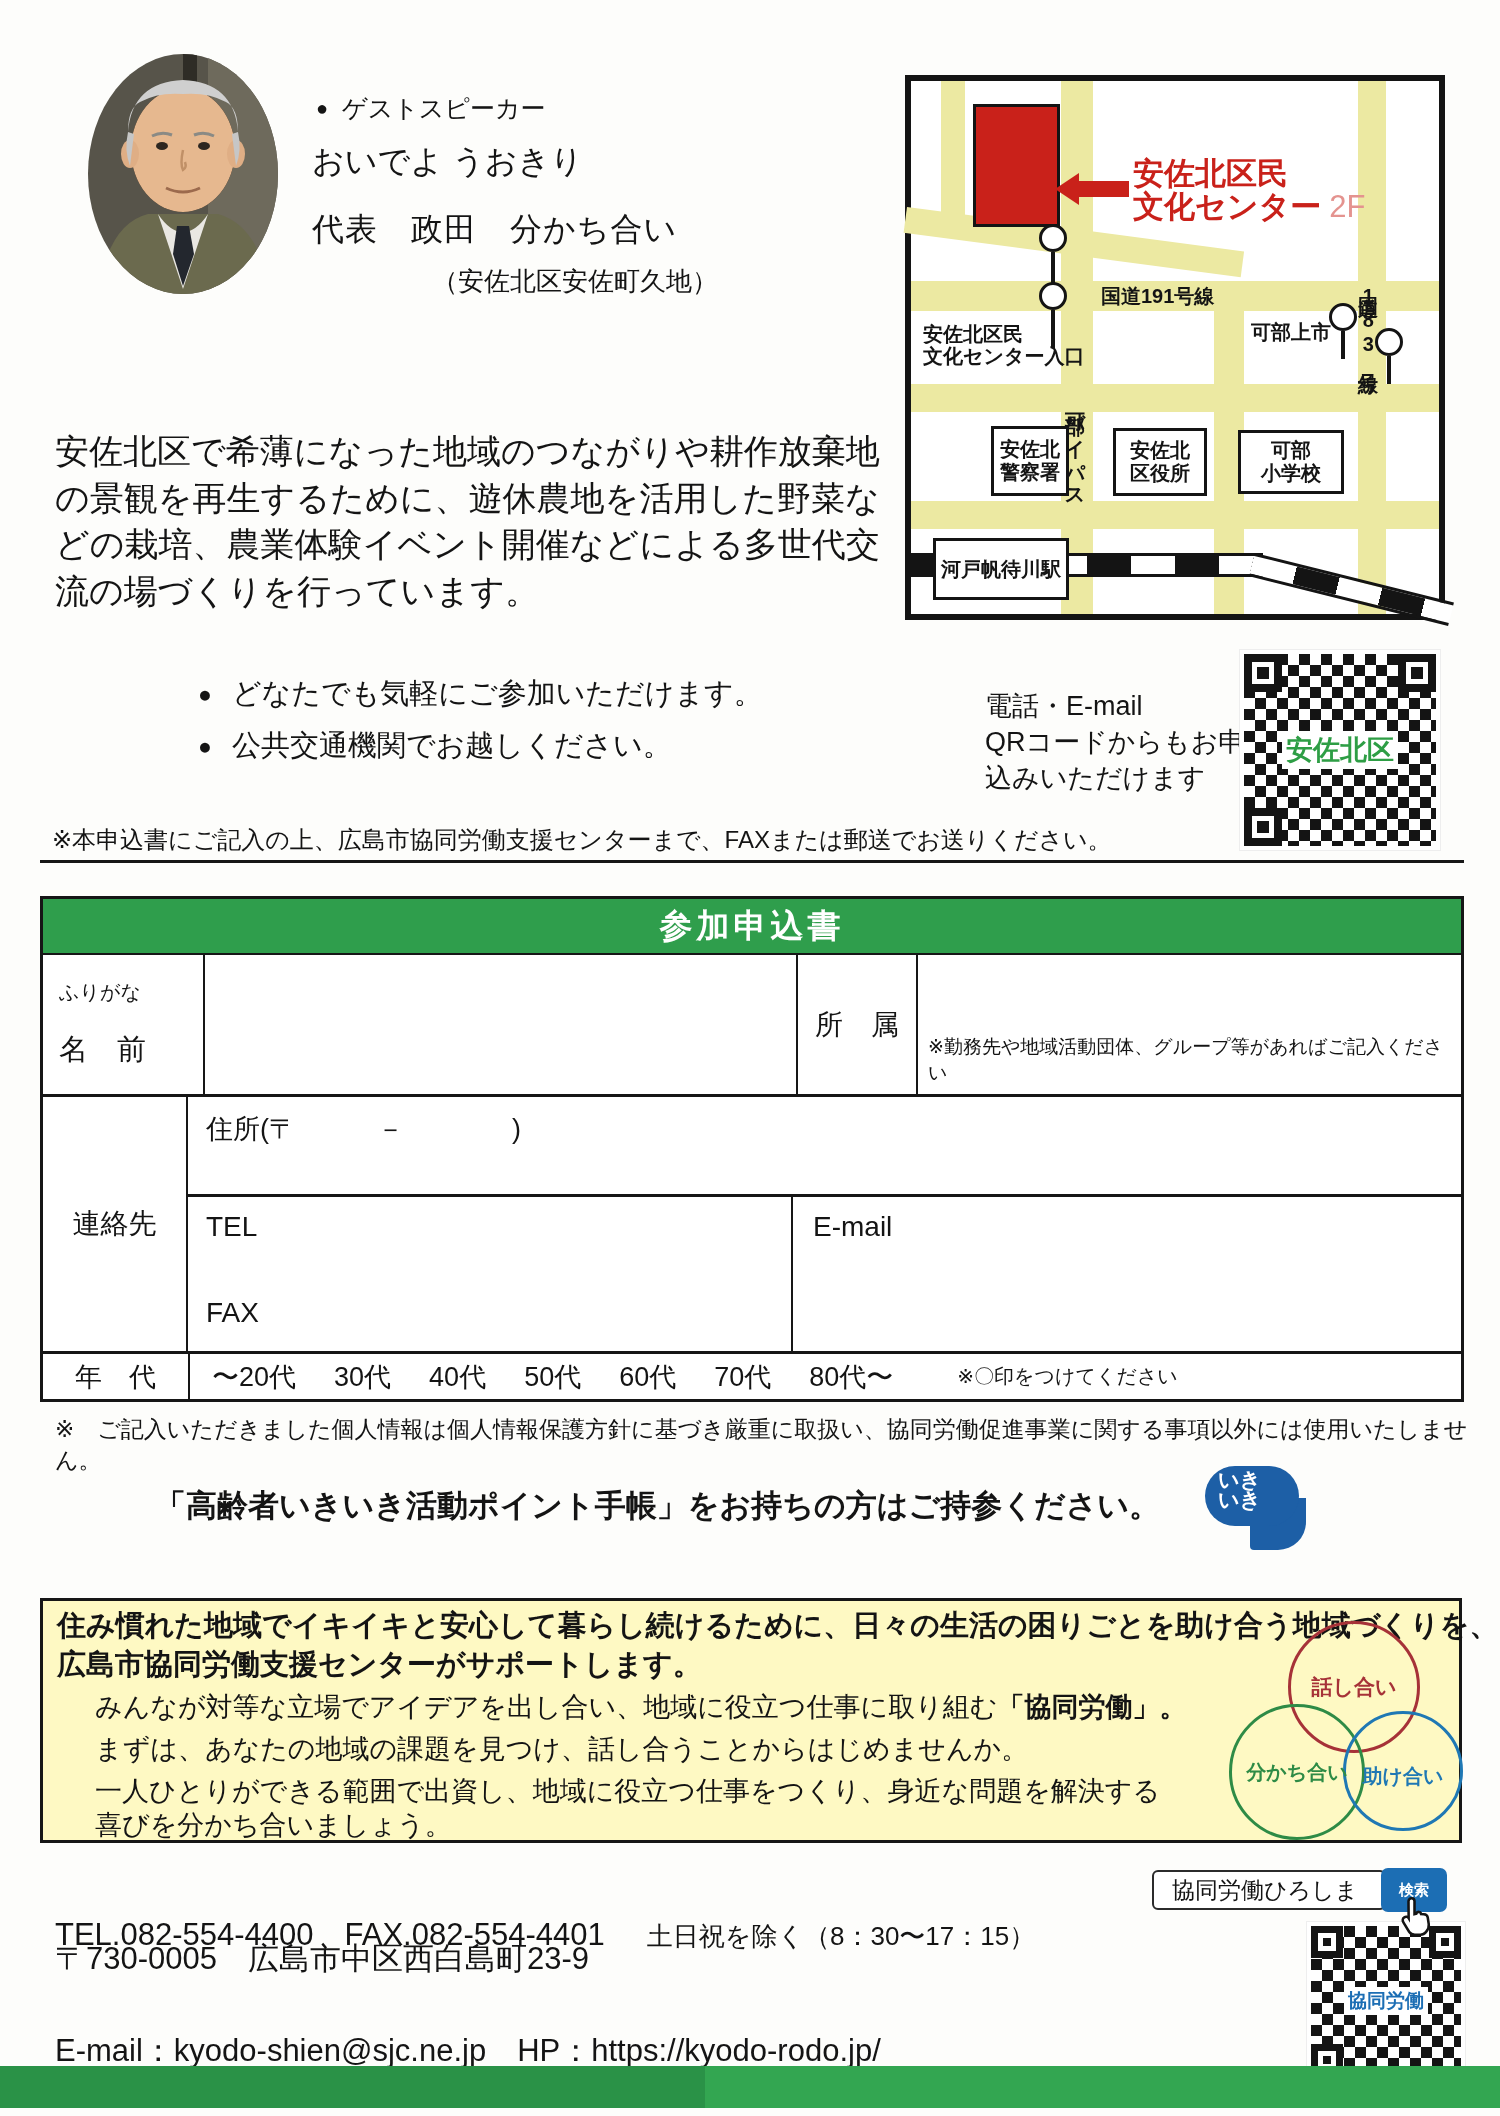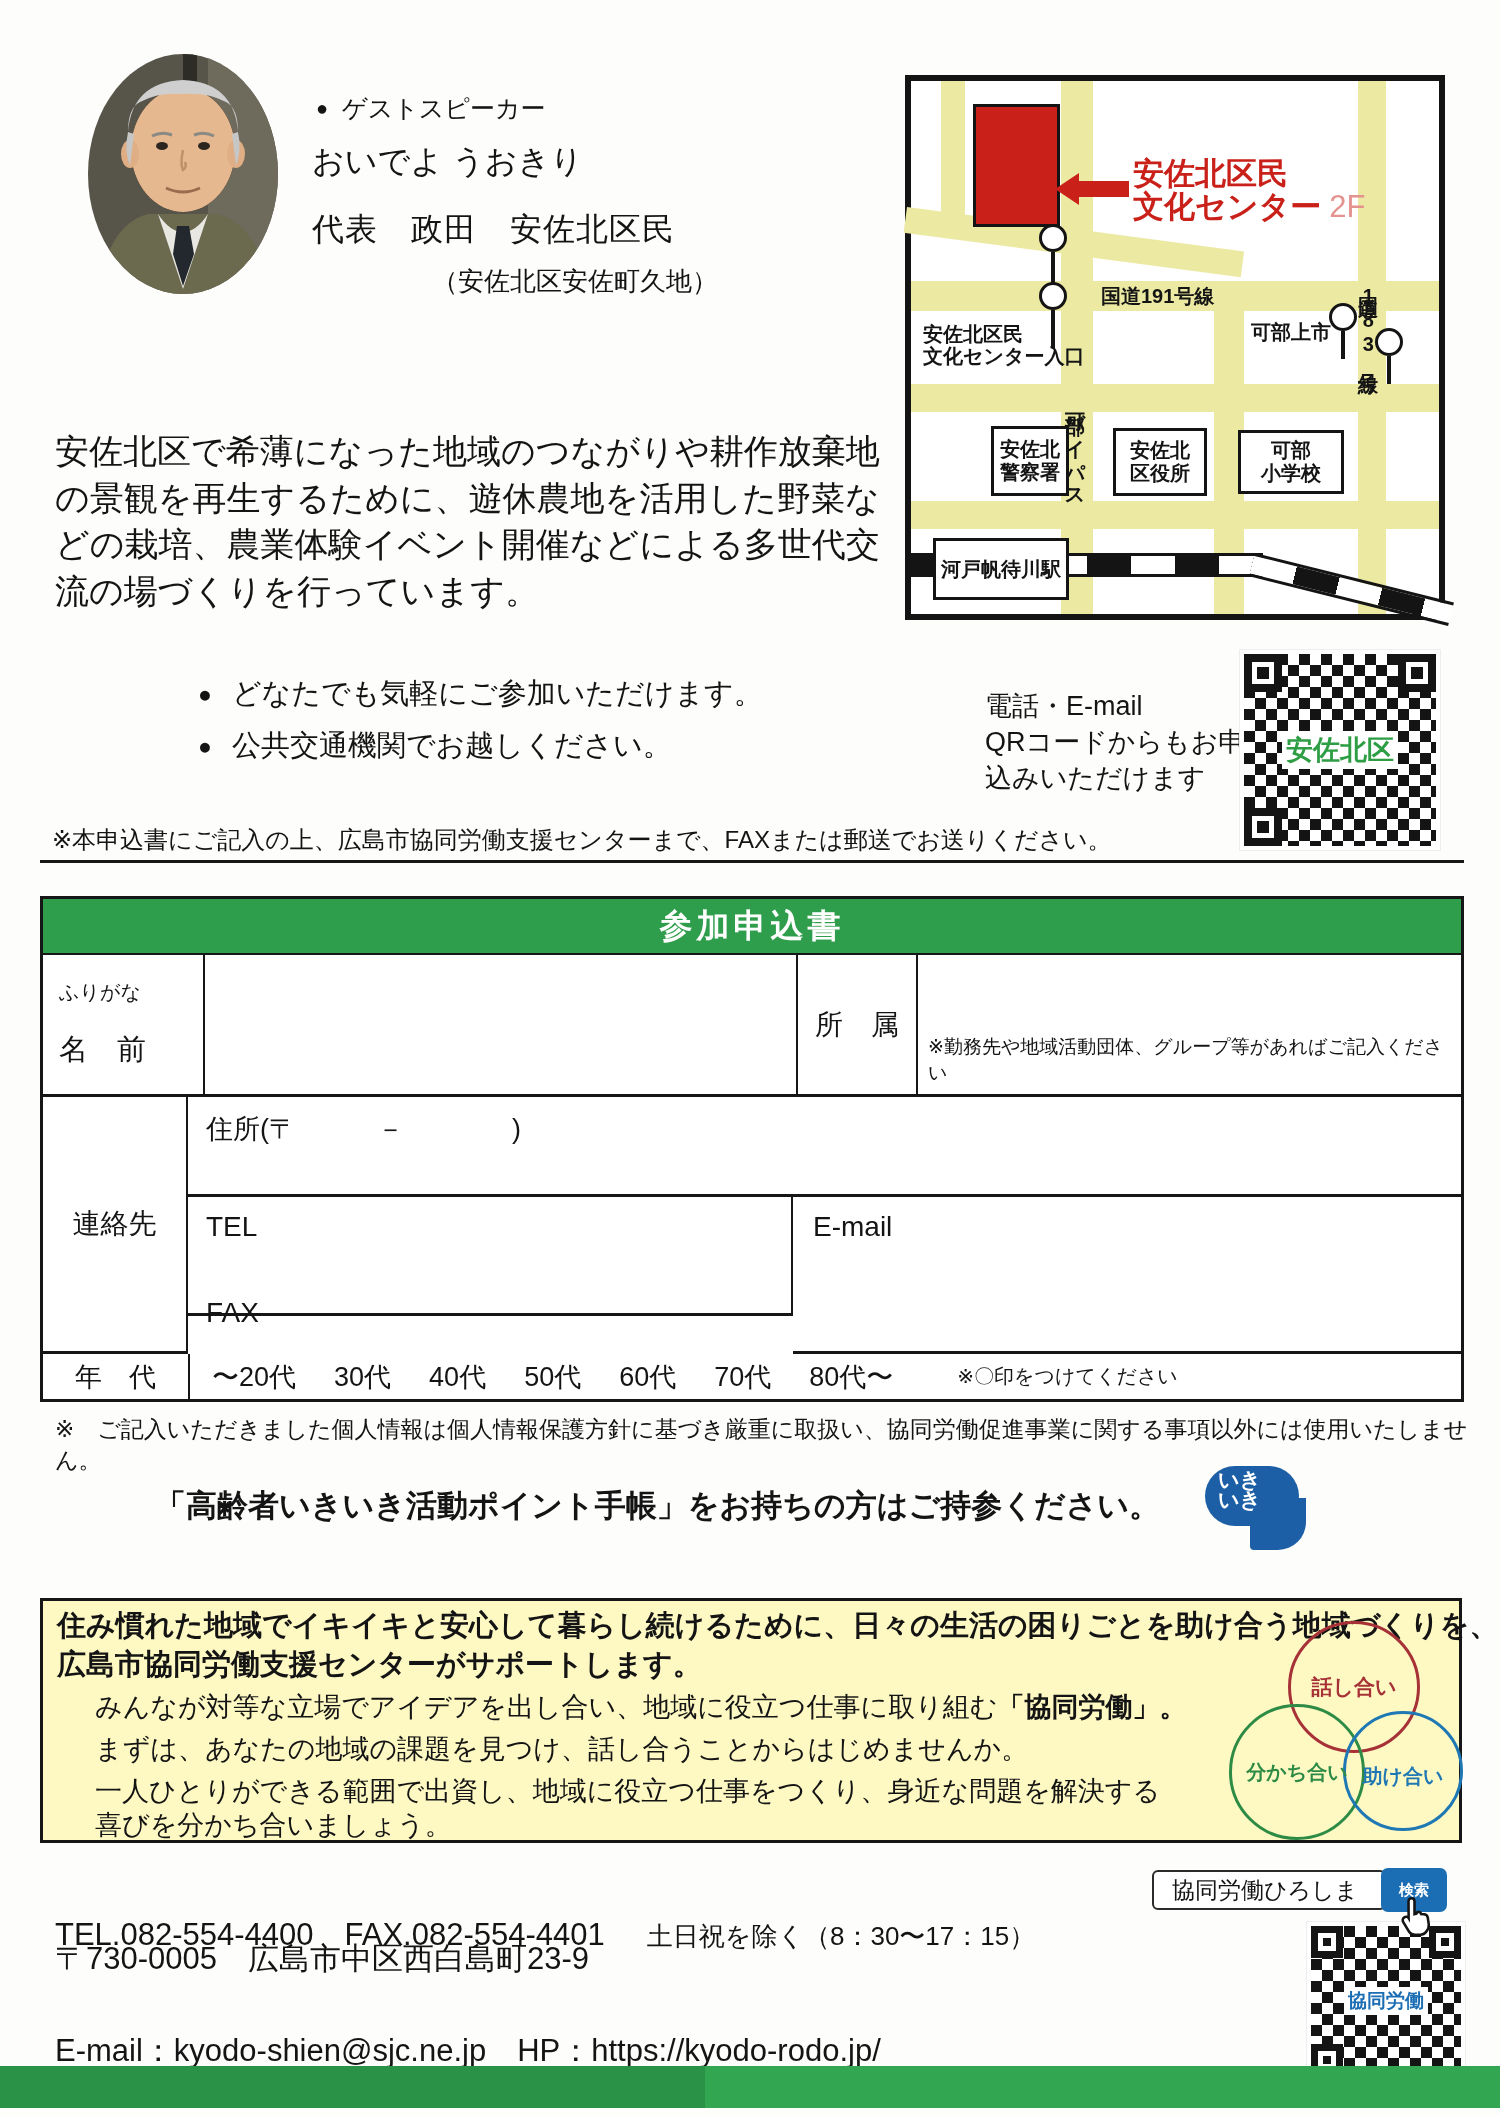--- a/index.html
+++ b/index.html
@@ -63,21 +63,21 @@
             display:flex;flex-direction:column;justify-content:center;padding-left:16px;gap:18px;}
   .lab-name .s1{font-size:20px;} .lab-name .s2{font-size:29px;margin-top:6px;}
   .cell-name{left:145px;top:56px;width:610px;height:142px;border-right:2px solid #161616;border-bottom:3px solid #161616;}
   .lab-aff{left:755px;top:56px;width:120px;height:142px;border-right:2px solid #161616;border-bottom:3px solid #161616;
            display:flex;align-items:center;justify-content:center;font-size:28px;}
   .cell-aff{left:875px;top:56px;width:543px;height:142px;border-bottom:3px solid #161616;}
   .aff-note{position:absolute;left:10px;bottom:8px;font-size:19px;}
   .lab-contact{left:0;top:198px;width:145px;height:257px;border-right:2px solid #161616;border-bottom:3px solid #161616;
                display:flex;align-items:center;justify-content:center;font-size:28px;}
   .cell-addr{left:145px;top:198px;width:1273px;height:100px;border-bottom:3px solid #161616;font-size:27px;padding:14px 0 0 18px;}
-  .cell-tel{left:145px;top:298px;width:605px;height:119px;border-right:2px solid #161616;border-bottom:3px solid #161616;font-size:28px;}
+  .cell-tel{left:145px;top:298px;width:605px;height:157px;border-right:2px solid #161616;border-bottom:3px solid #161616;font-size:28px;}
   .cell-tel .tel{position:absolute;left:18px;top:14px;} .cell-tel .fax{position:absolute;left:18px;top:100px;}
   .cell-email{left:750px;top:298px;width:668px;height:157px;border-bottom:3px solid #161616;font-size:28px;padding:14px 0 0 20px;}
   .lab-age{left:0;top:455px;width:145px;height:45px;display:flex;align-items:center;justify-content:center;font-size:27px;}
   .cell-age{left:145px;top:455px;width:1273px;height:45px;border-left:2px solid #161616;display:flex;align-items:center;
             gap:38px;padding-left:22px;font-size:27px;}
   .cell-age .agenote{font-size:20px;margin-left:26px;}
   .privacy{left:55px;top:1414px;font-size:23px;}
   
   .ikiiki-txt{left:155px;top:1485px;font-size:31px;font-weight:bold;}
   .iki-main{left:1205px;top:1466px;width:94px;height:60px;background:#1d5fa6;border-radius:30px;z-index:2;}
@@ -142,21 +142,21 @@
         <path d="M78 134 Q95 142 112 134" stroke="#9c6a4d" stroke-width="3" fill="none"></path>
       </g>
     </svg>
   </div>
 
   <div class="abs g-line1">
     <span class="mk">●</span>
     <span>ゲストスピーカー</span>
   </div>
   <div class="abs g-group">おいでよ うおきり</div>
-  <div class="abs g-rep">代表　政田　安佐北区民</div>
+  <div class="abs g-rep">代表　政田　分かち合い</div>
   <div class="abs g-loc">（安佐北区安佐町久地）</div>
 
   <div id="map" class="abs">
     <div class="road" style="left:30px;top:0;width:24px;height:140px;"></div>
     <div class="road" style="left:-4px;top:126px;width:340px;height:26px;transform:rotate(7.5deg);transform-origin:left top;"></div>
     <div class="road" style="left:150px;top:0;width:32px;height:533px;"></div>
     <div class="road" style="left:303px;top:228px;width:30px;height:305px;"></div>
     <div class="road" style="left:447px;top:0;width:28px;height:533px;"></div>
     <div class="road" style="left:0;top:200px;width:528px;height:30px;"></div>
     <div class="road" style="left:0;top:303px;width:528px;height:28px;"></div>

